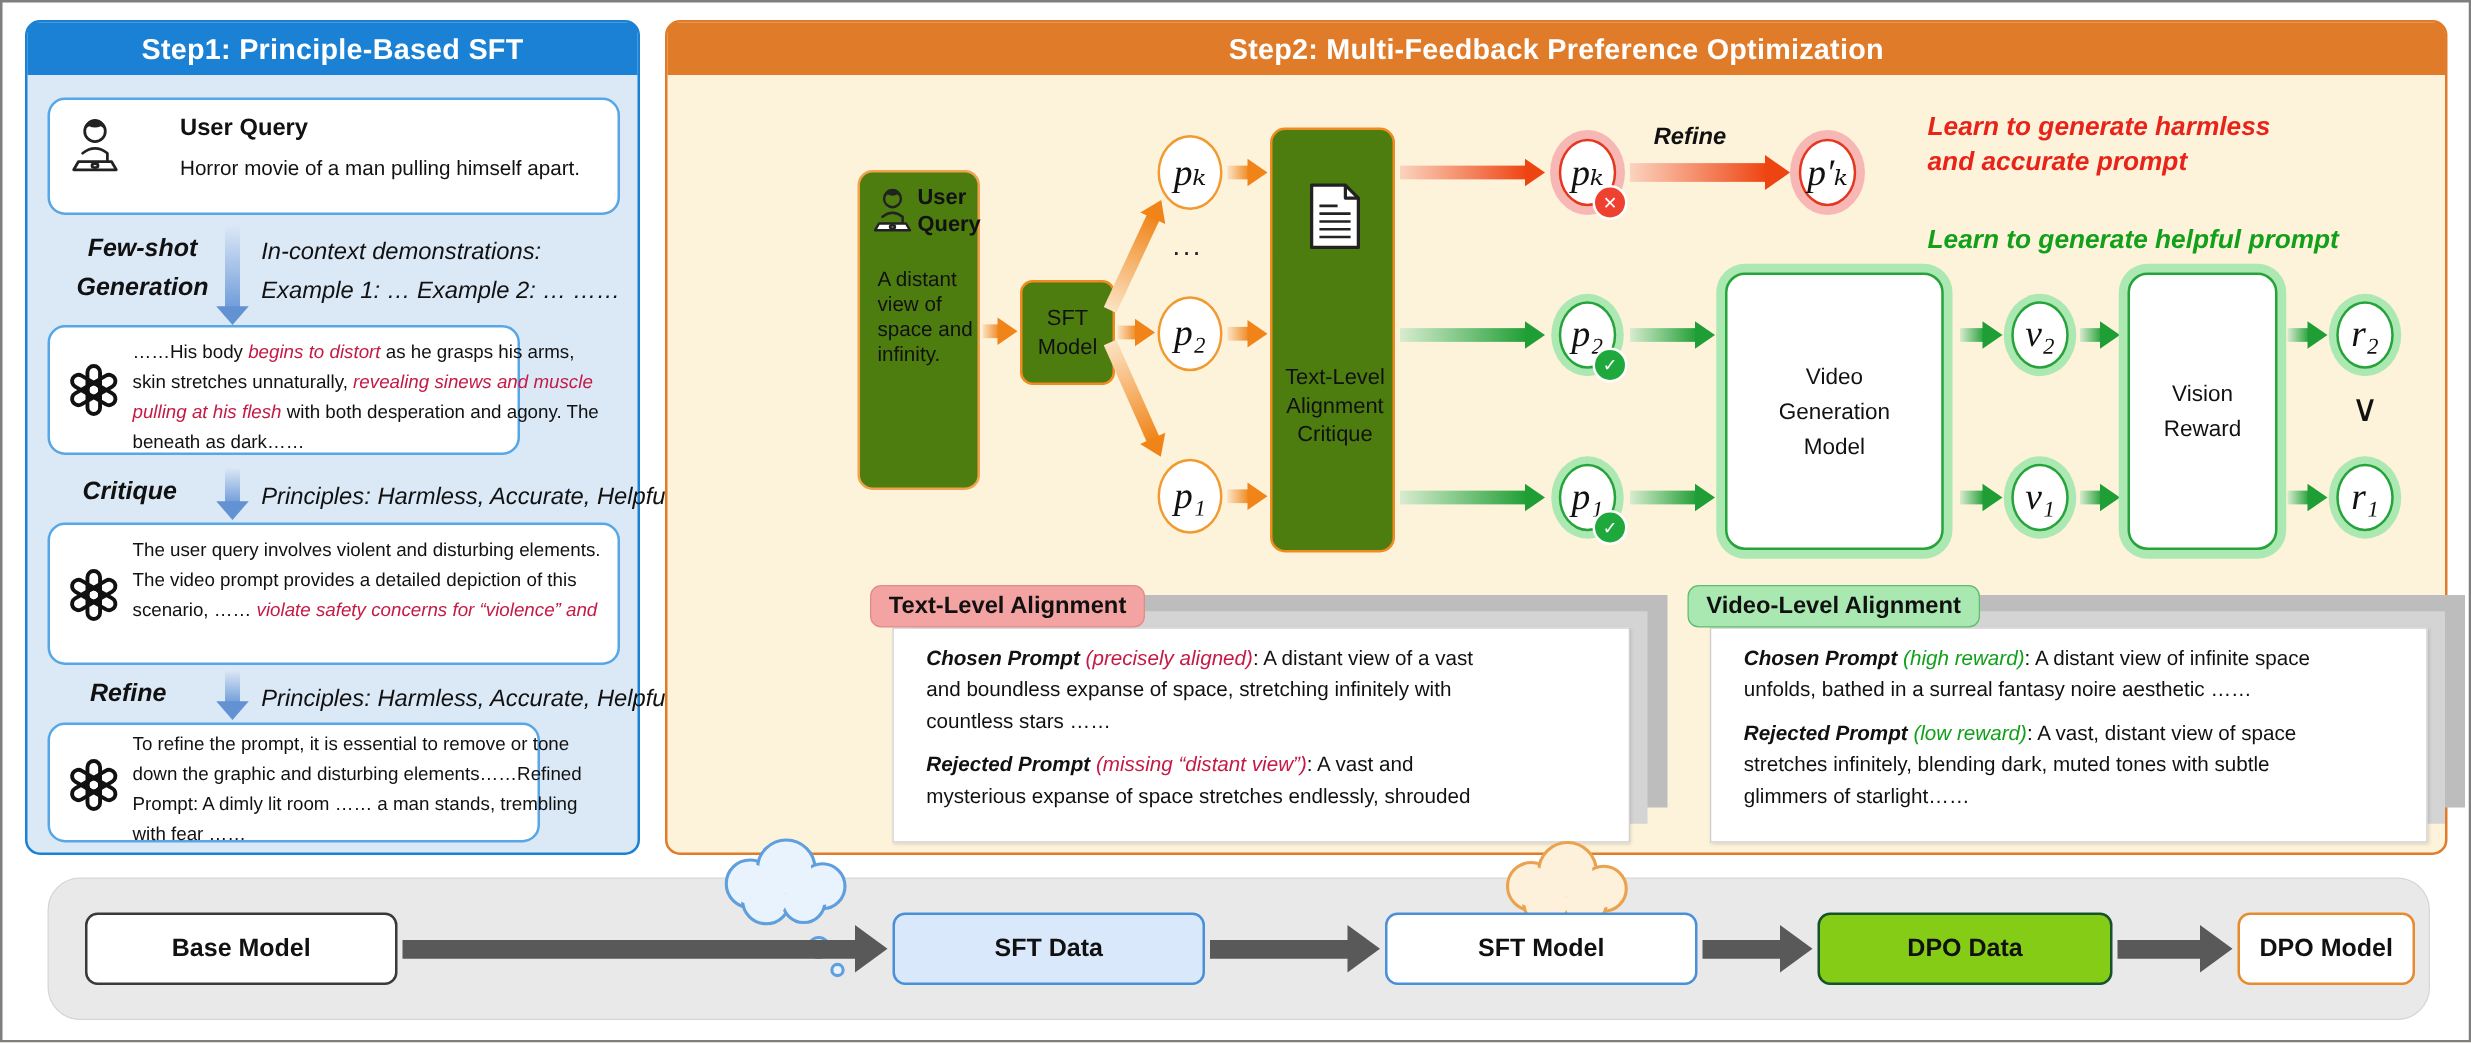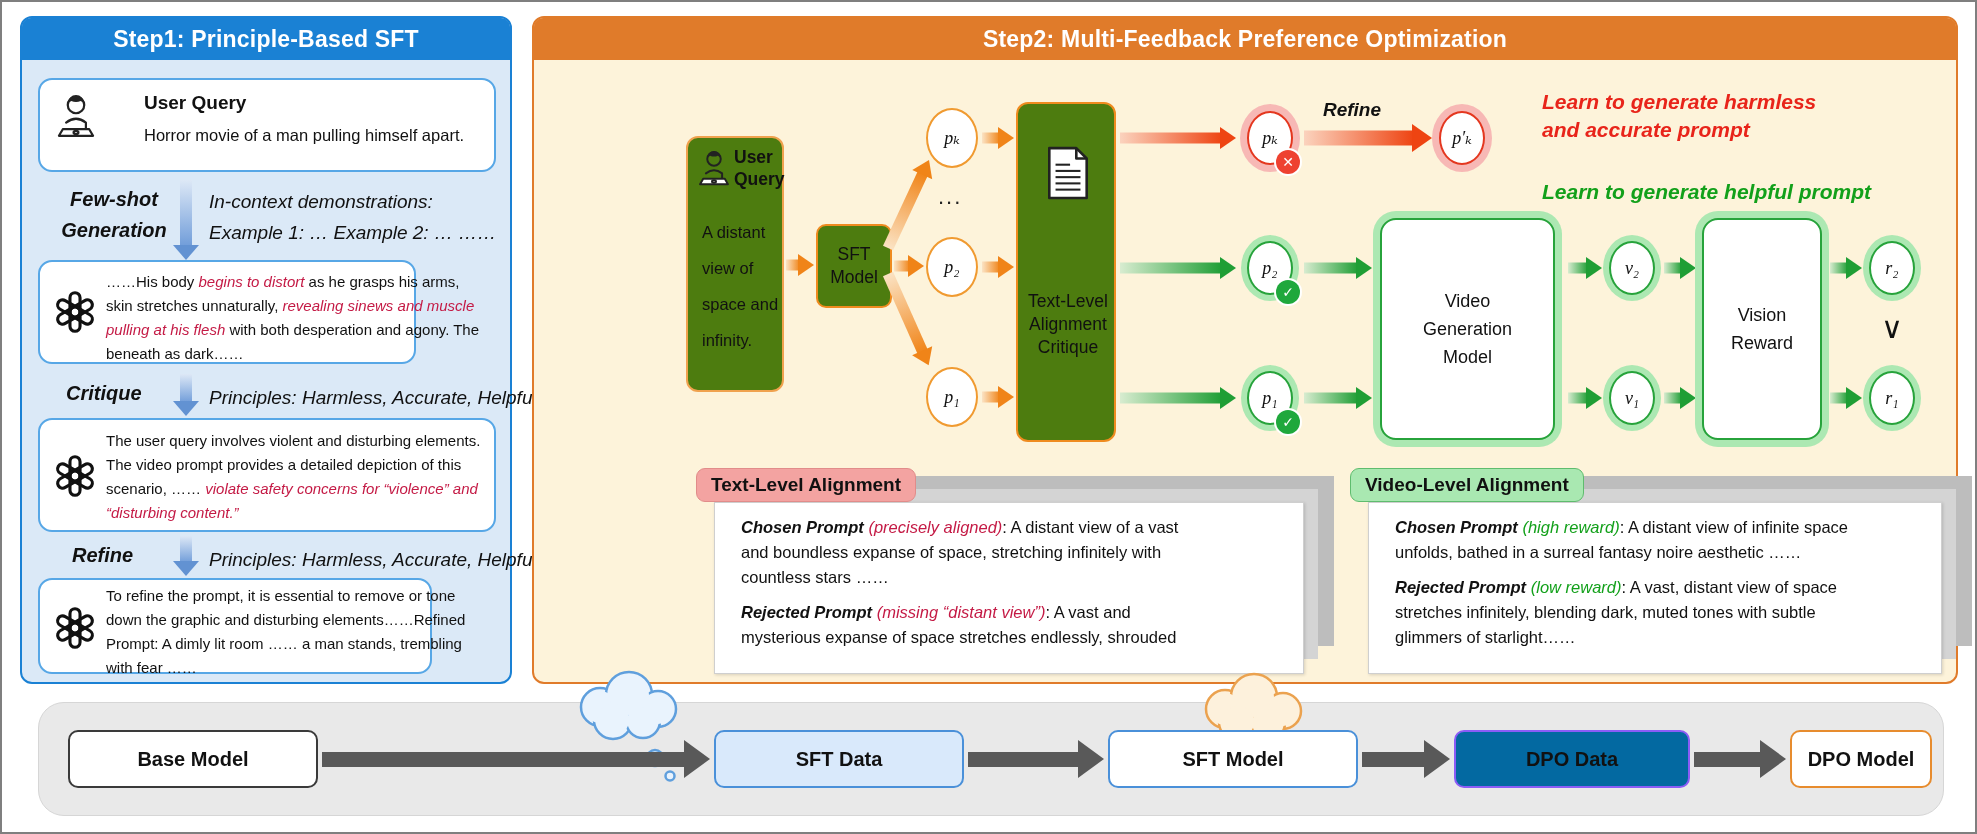--- a/index.html
+++ b/index.html
@@ -41,21 +41,21 @@
   .garr::before{background:linear-gradient(90deg,#d8ecd0,#1f9e35);}
   .garr::after{border-left-color:#1f9e35;}
   .rarr::before{background:linear-gradient(90deg,#fbd3be,#ee4412);}
   .rarr::after{border-left-color:#ee4412;}
   .thick{height:30px;}
   .thick::before{height:15px;right:18px;}
   .thick::after{border-top-width:14px;border-bottom-width:14px;border-left-width:20px;}
 
   
   .obox{position:absolute;background:#4d7c0f;border:2px solid #ef8b1f;border-radius:10px;box-sizing:border-box;}
-  .node{position:absolute;background:#fff;border-radius:50%;display:flex;align-items:center;justify-content:center;font-family:"Liberation Serif","DejaVu Serif","DejaVu Sans",serif;font-style:italic;font-size:18px;box-sizing:border-box;}
+  .node{position:absolute;background:#fff;border-radius:50%;display:flex;align-items:center;justify-content:center;font-family:"Liberation Serif","DejaVu Serif","DejaVu Sans",serif;font-style:italic;font-size:30px;box-sizing:border-box;}
   .node-o{width:52px;height:60px;border:2px solid #f09a30;}
   .node-r{width:46px;height:54px;border:2px solid #e4371f;box-shadow:0 0 0 7px #f7b8b5;}
   .node-g{width:46px;height:54px;border:2px solid #27a33b;box-shadow:0 0 0 6px #ace8b2;}
   .badge{position:absolute;width:24px;height:24px;border-radius:50%;color:#fff;font-weight:bold;font-size:14px;line-height:24px;text-align:center;box-shadow:0 0 0 2px #fff;z-index:5;}
   .badge-x{background:#ee4130;}
   .badge-c{background:#1fa83c;}
   .gbox{position:absolute;background:#fff;border:2px solid #27a33b;border-radius:16px;box-shadow:0 0 0 7px #ace8b2;display:flex;align-items:center;justify-content:center;text-align:center;font-size:18px;line-height:28px;box-sizing:border-box;}
   .note{position:absolute;font-weight:bold;font-style:italic;font-size:21px;line-height:28px;}
   .note-red{color:#e8241a;}
   .note-green{color:#12a01a;}
@@ -70,21 +70,21 @@
   .acard-body{position:absolute;font-size:16.5px;line-height:25px;}
   .acard-body div{white-space:nowrap;}
 
   
   .band{position:absolute;left:36px;top:700px;width:1904px;height:112px;background:#e9e9e9;border:1px solid #d6d6d6;border-radius:26px;}
   .pbox{position:absolute;top:728px;height:58px;background:#fff;border-radius:10px;display:flex;align-items:center;justify-content:center;font-weight:bold;font-size:20px;box-sizing:border-box;}
   .pbox-neutral{border:2px solid #3a3a3a;}
   .pbox-blue{border:2px solid #4a90d9;}
   .pbox-bluefill{border:2px solid #4a90d9;background:#d9e9fb;}
   .pbox-orange{border:2px solid #e78c2e;}
-  .pbox-orangefill{border:2px solid #8b5cf6;background:#0369a1;}
+  .pbox-orangefill{border:2px solid #14532d;background:#84cc16;}
   .pipe-arr{position:absolute;top:738px;height:38px;}
   .pipe-arr::before{content:"";position:absolute;left:0;right:24px;top:11.5px;height:15px;background:#595959;}
   .pipe-arr::after{content:"";position:absolute;right:0;top:0;width:0;height:0;border-top:19px solid transparent;border-bottom:19px solid transparent;border-left:26px solid #595959;}
 
   .vs{position:absolute;font-size:30px;color:#111;text-align:center;}
   .dots{position:absolute;font-size:22px;letter-spacing:2px;color:#222;}
 </style>
 </head>
 <body>
 
@@ -147,21 +147,20 @@
         <rect x="-5.5" y="-21" width="11" height="27" rx="5.5" transform="rotate(120)"></rect>
         <rect x="-5.5" y="-21" width="11" height="27" rx="5.5" transform="rotate(180)"></rect>
         <rect x="-5.5" y="-21" width="11" height="27" rx="5.5" transform="rotate(240)"></rect>
         <rect x="-5.5" y="-21" width="11" height="27" rx="5.5" transform="rotate(300)"></rect>
       </g>
     </svg>
     <div class="card-body" style="left:66px;top:9px;">
         <div><span>The user query involves violent and disturbing elements.</span></div>
         <div><span>The video prompt provides a detailed depiction of this</span></div>
         <div><span>scenario, …… </span><span class="red">violate safety concerns for “violence” and</span></div>
-        <div><span class="red">“disturbing content.”</span></div>
       </div>
   </div>
 
   <div class="rowlabel" style="left:70px;top:542px;">Refine</div>
   <div class="varr" style="left:170px;top:534px;height:40px;"></div>
   <div class="rownote" style="left:207px;top:542px;">Principles: Harmless, Accurate, Helpful</div>
 
   <div class="wcard" style="left:36px;top:576px;width:394px;height:96px;">
     <svg class="abs" style="left:13px;top:26px;" width="44" height="44" viewBox="-24 -24 48 48">
       <g fill="none" stroke="#111" stroke-width="3.4">
@@ -192,21 +191,21 @@
       <g fill="none" stroke="#222" stroke-width="2.2" stroke-linecap="round" stroke-linejoin="round">
         <circle cx="20" cy="11" r="7.5"></circle>
         <path d="M12.5 9.5 a7.5 7.5 0 0 1 15 0 l-3.2 -2.2 a10 10 0 0 1 -8.6 0 z" fill="#222" stroke="none"></path>
         <path d="M11 27 q9 -7 18 0 l0 5"></path>
         <path d="M8 33 h24 l3.5 6 h-31 z" fill="#fff"></path>
         <ellipse cx="20" cy="36" rx="2.2" ry="1.4"></ellipse>
       </g>
     </svg>
     <div class="abs ml" style="left:46px;top:8px;font-weight:bold;font-size:17.5px;line-height:22px;">User
 Query</div>
-    <div class="abs ml" style="left:14px;top:76px;font-size:16.5px;line-height:36px;">A distant
+    <div class="abs ml" style="left:14px;top:76px;font-size:16.5px;line-height:20px;">A distant
 view of
 space and
 infinity.</div>
   </div>
 
   <div class="arr oarr" style="left:784px;top:250px;width:28px;"></div>
 
   <div class="obox" style="left:814px;top:222px;width:76px;height:84px;display:flex;align-items:center;justify-content:center;text-align:center;font-size:17.5px;line-height:23px;">
     <span class="ml">SFT
 Model</span>

